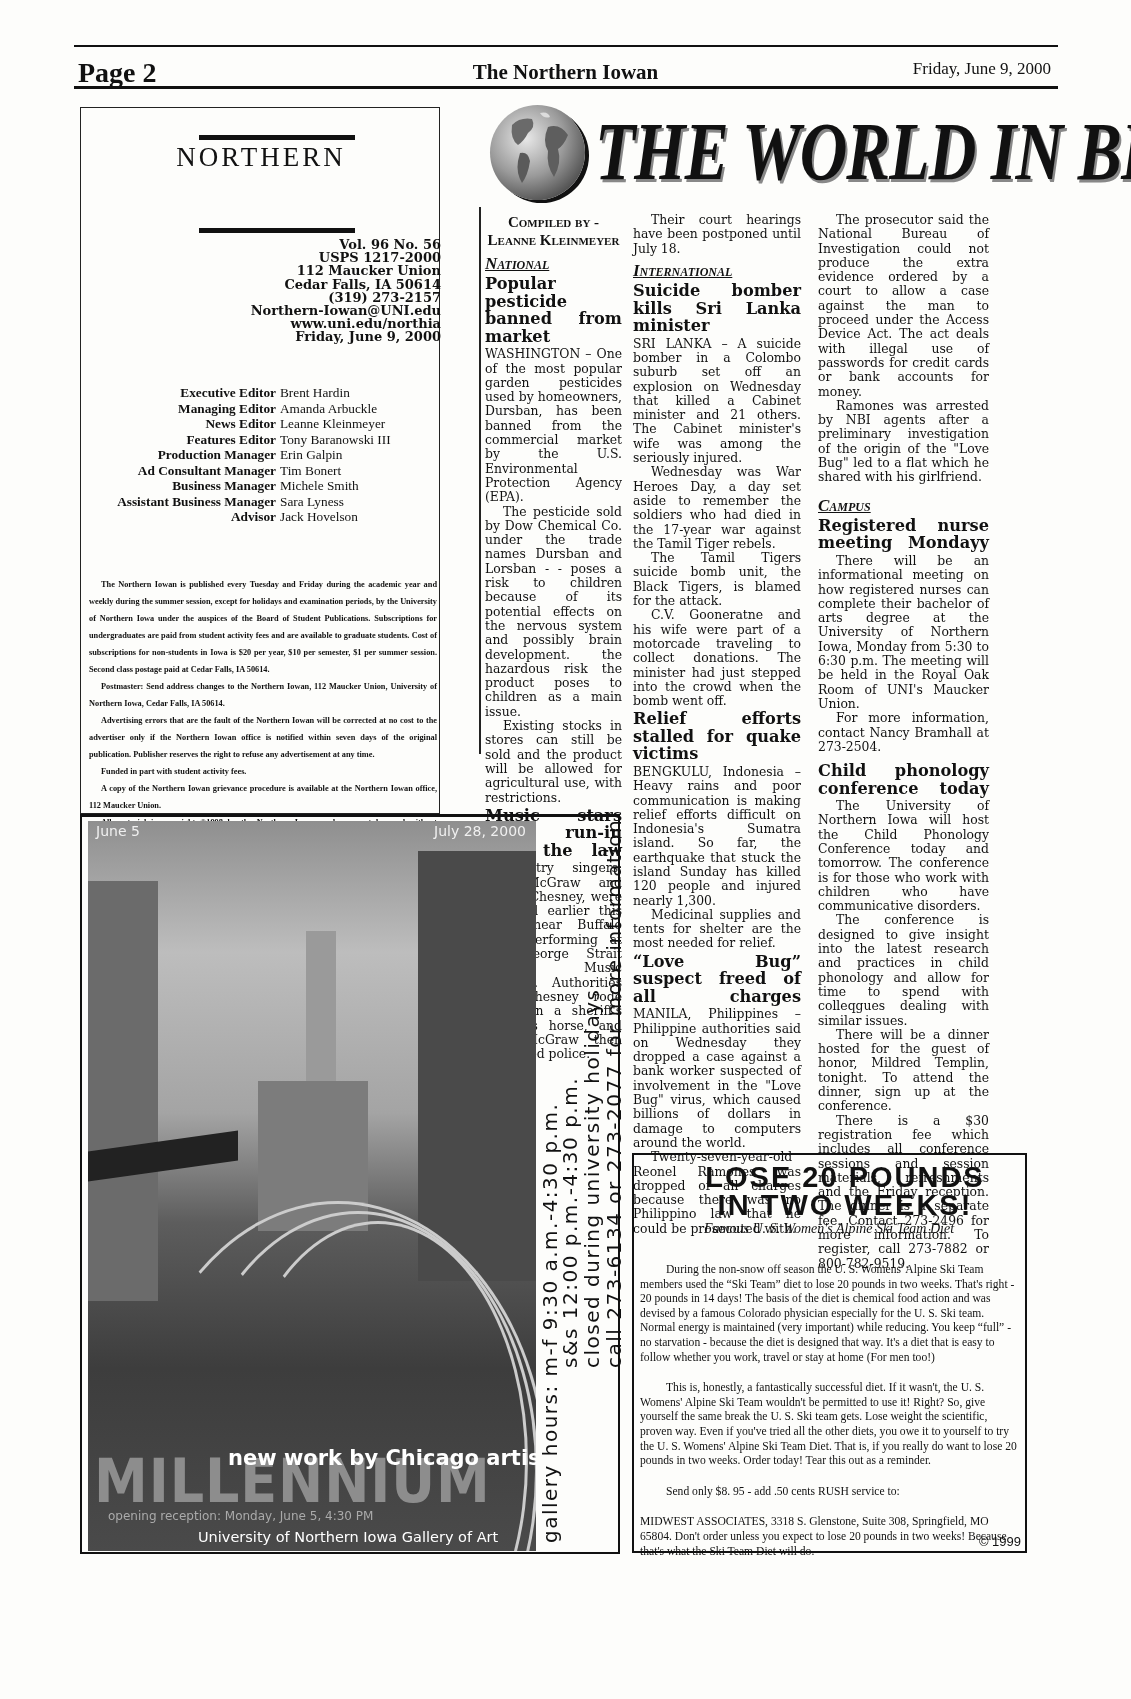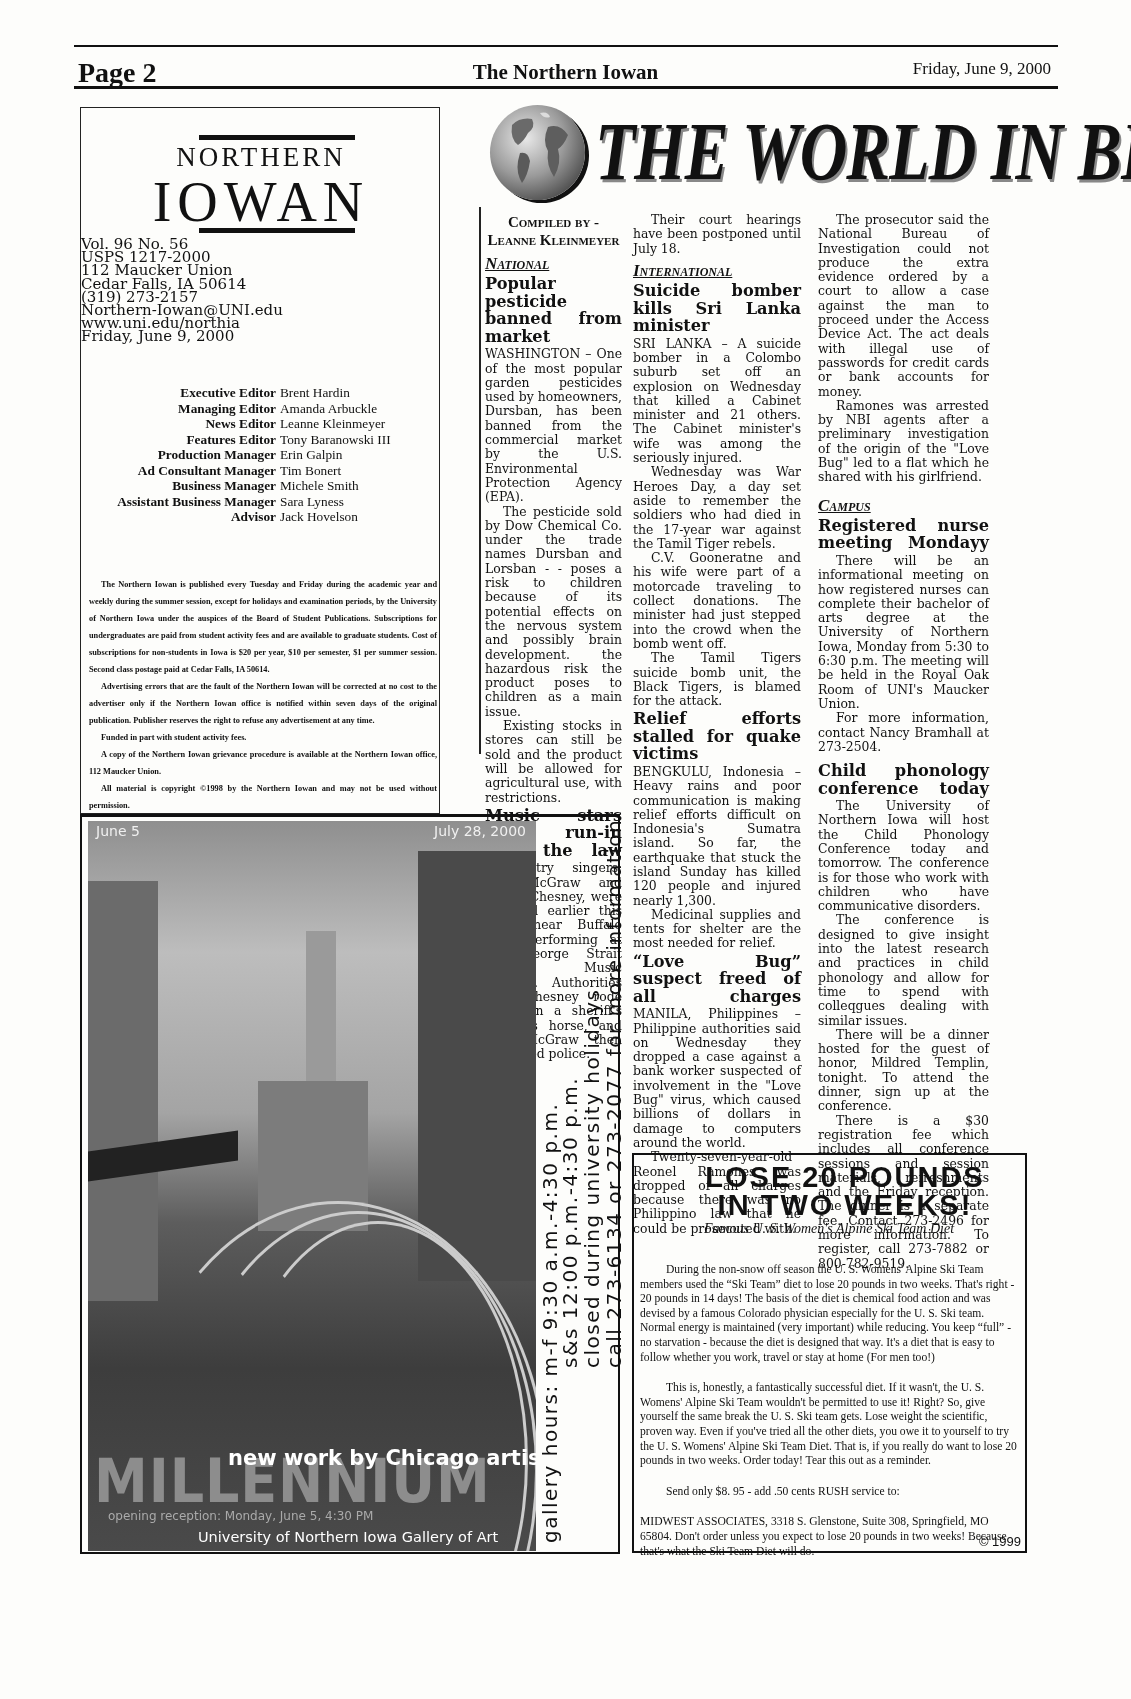--- a/index.html
+++ b/index.html
@@ -8,21 +8,21 @@
   .rule { position: absolute; left: 74px; width: 984px; background: #111; }
   #hdr-page { left: 78px; top: 57px; font-family: "Liberation Serif", serif; font-weight: bold; font-size: 28px; }
   #hdr-title { left: 0; width: 1131px; top: 60px; text-align: center; font-family: "Liberation Serif", serif; font-weight: bold; font-size: 21px; }
   #hdr-date { right: 80px; top: 59px; font-family: "Liberation Serif", serif; font-size: 17px; }
 
   
   #masthead { left: 80px; top: 107px; width: 360px; height: 707px; border: 1.5px solid #222; }
   .mast-bar { position: absolute; left: 118px; width: 156px; height: 5px; background: #111; }
   #mast-north { position: absolute; left: 0; width: 360px; top: 34px; text-align: center; font-family: "Liberation Serif", serif; font-size: 27px; letter-spacing: 3px; }
   #mast-iowan { position: absolute; left: 0; width: 360px; top: 62px; text-align: center; font-family: "Liberation Serif", serif; font-size: 56px; letter-spacing: 6px; }
-  #mast-info { position: absolute; left: 0; width: 360px; top: 130px; text-align: left; font-family: "DejaVu Serif", serif; font-weight: normal; font-size: 15px; line-height: 13.2px; }
+  #mast-info { position: absolute; left: 0; width: 360px; top: 130px; text-align: right; font-family: "DejaVu Serif", serif; font-weight: bold; font-size: 13px; line-height: 13.2px; }
   #staff { position: absolute; left: 0; top: 277px; width: 360px; font-family: "Liberation Serif", serif; font-size: 13.3px; line-height: 15.5px; }
   .staff-row { display: flex; }
   .staff-role { width: 199px; text-align: right; font-weight: bold; padding-right: 4px; }
   .staff-name { flex: 1; }
   #notice { position: absolute; left: 8px; top: 468px; width: 348px; font-family: "Liberation Serif", serif; font-weight: bold; font-size: 8.3px; line-height: 17px; text-align: justify; }
   #notice p { text-indent: 12px; }
 
   
   #globe { left: 490px; top: 105px; width: 95px; height: 95px; border-radius: 50%; background: radial-gradient(circle at 38% 35%, #e8e8e8 0%, #9a9a9a 45%, #4a4a4a 80%, #111 100%); box-shadow: 4px 3px 0 #111; }
   #wib-title { left: 595px; top: 104px; font-family: "Liberation Serif", serif; font-weight: bold; font-style: italic; font-size: 66px; letter-spacing: -1px; transform: scaleY(1.25); transform-origin: top left; color: #111; text-shadow: 2px 2px 0 #888; white-space: nowrap; }
@@ -62,21 +62,20 @@
 
 <div class="rule" style="top:45px;height:2px;"></div>
 <div class="abs" id="hdr-page">Page 2</div>
 <div class="abs" id="hdr-title">The Northern Iowan</div>
 <div class="abs" id="hdr-date">Friday, June 9, 2000</div>
 <div class="rule" style="top:86px;height:3px;"></div>
 
 <div class="abs" id="masthead">
   <div class="mast-bar" style="top:27px;"></div>
   <div id="mast-north">NORTHERN</div>
-  <div id="mast-iowan">IOWAN</div>
   <div class="mast-bar" style="top:120px;"></div>
   <div id="mast-info">
     <div>Vol. 96 No. 56</div>
     <div>USPS 1217-2000</div>
     <div>112 Maucker Union</div>
     <div>Cedar Falls, IA 50614</div>
     <div>(319) 273-2157</div>
     <div>Northern-Iowan@UNI.edu</div>
     <div>www.uni.edu/northia</div>
     <div>Friday, June 9, 2000</div>
@@ -114,20 +113,21 @@
         <span class="staff-role">Assistant Business Manager</span>
         <span class="staff-name">Sara Lyness</span>
       </div>
     <div class="staff-row">
         <span class="staff-role">Advisor</span>
         <span class="staff-name">Jack Hovelson</span>
       </div>
   </div>
   <div id="notice">
     <p>The Northern Iowan is published every Tuesday and Friday during the academic year and weekly during the summer session, except for holidays and examination periods, by the University of Northern Iowa under the auspices of the Board of Student Publications. Subscriptions for undergraduates are paid from student activity fees and are available to graduate students. Cost of subscriptions for non-students in Iowa is $20 per year, $10 per semester, $1 per summer session. Second class postage paid at Cedar Falls, IA 50614.</p>
+    <p>Postmaster: Send address changes to the Northern Iowan, 112 Maucker Union, University of Northern Iowa, Cedar Falls, IA 50614.</p>
     <p>Advertising errors that are the fault of the Northern Iowan will be corrected at no cost to the advertiser only if the Northern Iowan office is notified within seven days of the original publication. Publisher reserves the right to refuse any advertisement at any time.</p>
     <p>Funded in part with student activity fees.</p>
     <p>A copy of the Northern Iowan grievance procedure is available at the Northern Iowan office, 112 Maucker Union.</p>
     <p>All material is copyright ©1998 by the Northern Iowan and may not be used without permission.</p>
   </div>
 </div>
 
 <div class="abs" id="globe">
   <svg width="95" height="95" viewBox="0 0 95 95">
     <path d="M22 20 Q30 12 42 14 Q46 22 38 28 Q34 36 28 40 Q20 34 22 20Z" fill="#6a6a6a"></path>
@@ -151,22 +151,22 @@
   <div class="head">Music stars have run-in with the law</div>
   <p>Country singers, Tim McGraw and Kenny Chesney, were arrested earlier this week near Buffalo after performing at the George Strait Country Music Festival. Authorities said Chesney rode away on a sheriff's deputy's horse, and that McGraw then assaulted police.</p>
 </div>
 
 <div class="col" style="left:633px; top:213px; width:168px;">
   <p>Their court hearings have been postponed until July 18.</p>
   <div class="section">International</div>
   <div class="head">Suicide bomber kills Sri Lanka minister</div>
   <p class="noi">SRI LANKA – A suicide bomber in a Colombo suburb set off an explosion on Wednesday that killed a Cabinet minister and 21 others. The Cabinet minister's wife was among the seriously injured.</p>
   <p>Wednesday was War Heroes Day, a day set aside to remember the soldiers who had died in the 17-year war against the Tamil Tiger rebels.</p>
+  <p>The Tamil Tigers suicide bomb unit, the Black Tigers, is blamed for the attack.</p>
   <p>C.V. Gooneratne and his wife were part of a motorcade traveling to collect donations. The minister had just stepped into the crowd when the bomb went off.</p>
-  <p>The Tamil Tigers suicide bomb unit, the Black Tigers, is blamed for the attack.</p>
   <div class="head">Relief efforts stalled for quake victims</div>
   <p class="noi">BENGKULU, Indonesia – Heavy rains and poor communication is making relief efforts difficult on Indonesia's Sumatra island. So far, the earthquake that stuck the island Sunday has killed 120 people and injured nearly 1,300.</p>
   <p>Medicinal supplies and tents for shelter are the most needed for relief.</p>
   <div class="head">“Love Bug” suspect freed of all charges</div>
   <p class="noi">MANILA, Philippines – Philippine authorities said on Wednesday they dropped a case against a bank worker suspected of involvement in the "Love Bug" virus, which caused billions of dollars in damage to computers around the world.</p>
   <p>Twenty-seven-year-old Reonel Ramones was dropped of all charges because there was no Philippino law that he could be prosecuted with.</p>
 </div>
 
 <div class="col" style="left:818px; top:213px; width:171px;">
   <p>The prosecutor said the National Bureau of Investigation could not produce the extra evidence ordered by a court to allow a case against the man to proceed under the Access Device Act. The act deals with illegal use of passwords for credit cards or bank accounts for money.</p>

